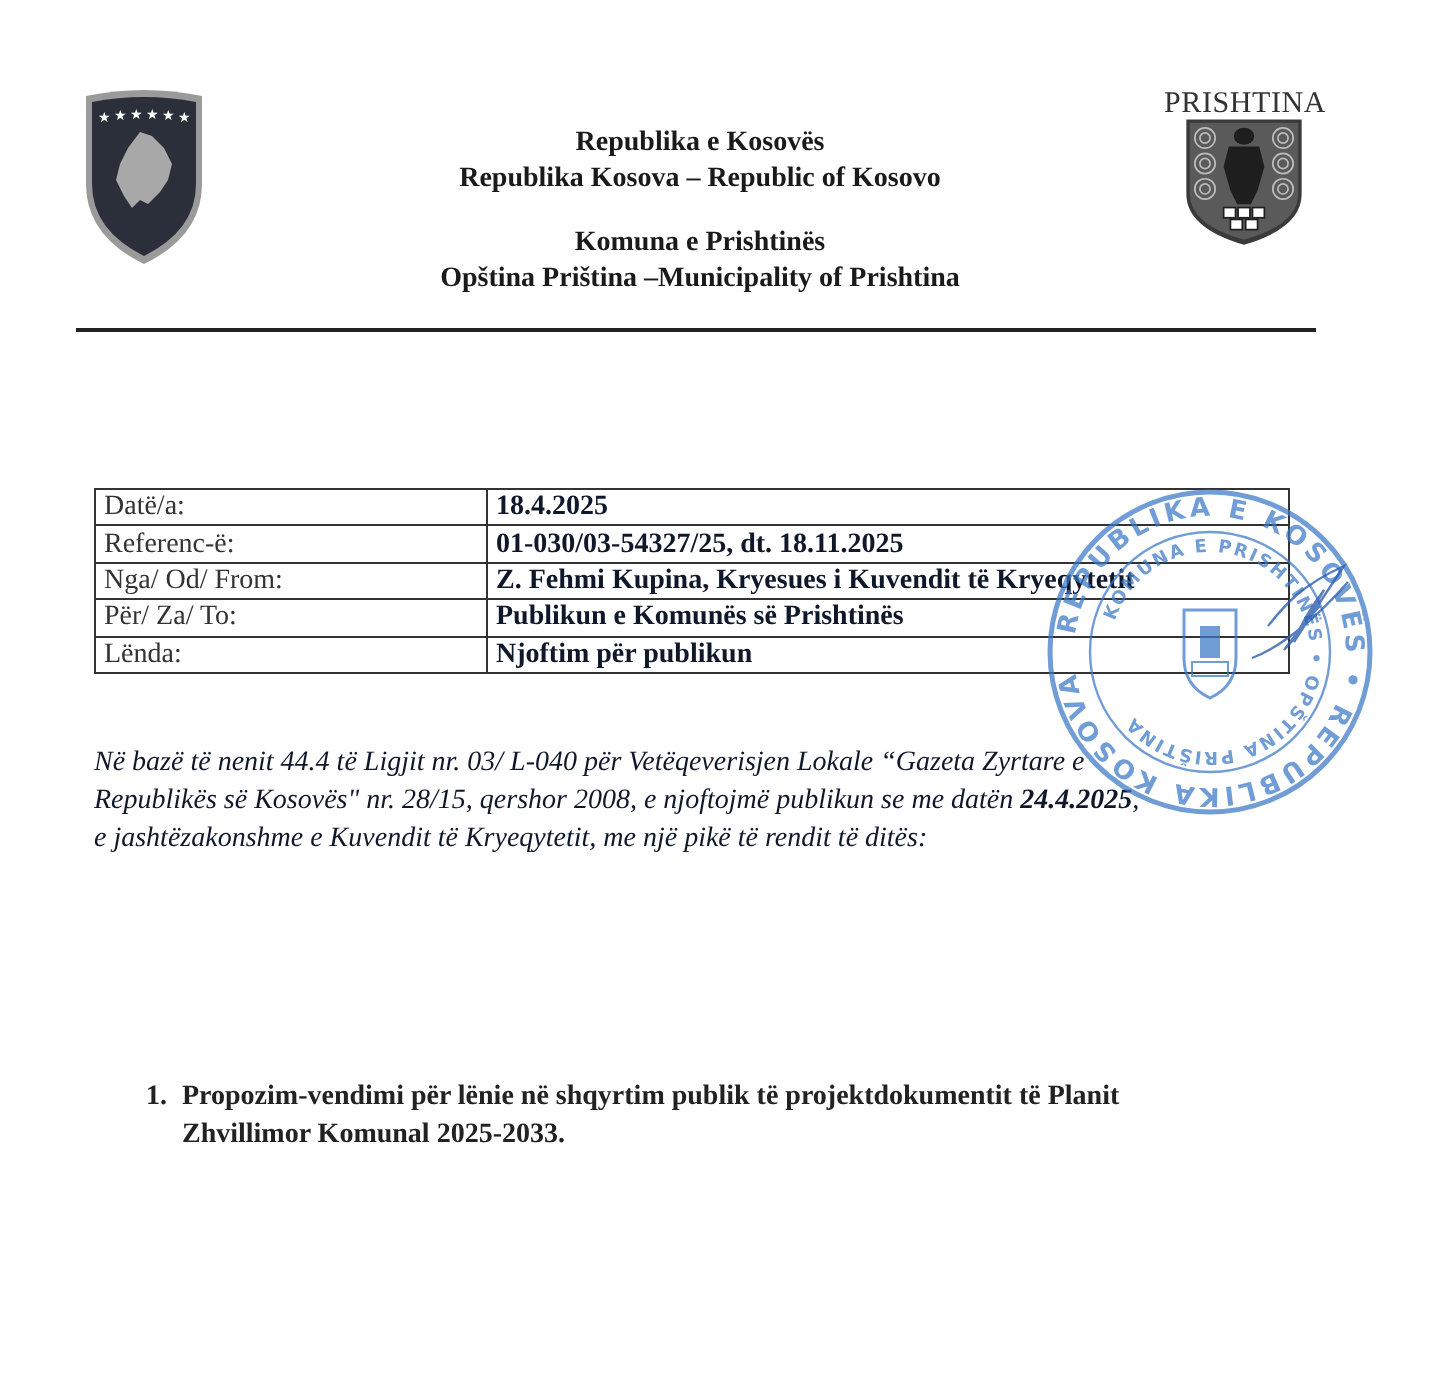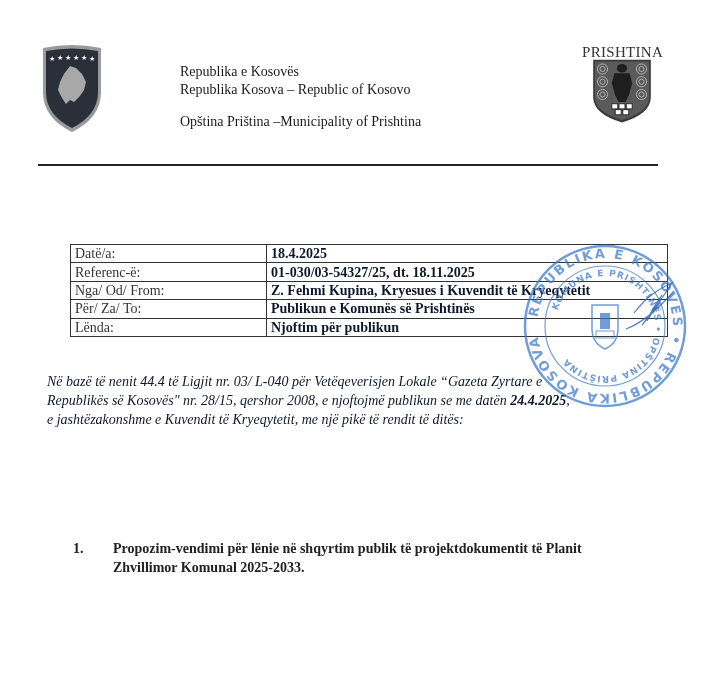--- a/index.html
+++ b/index.html
@@ -4,22 +4,22 @@
   <style>
     html, body { margin: 0; padding: 0; background: #ffffff; }
     body {
       width: 715px; height: 697px; position: relative; overflow: hidden;
       font-family: "Liberation Serif", "DejaVu Serif", serif; color: #1a1a1a;
     }
     .abs { position: absolute; }
 
     
     .header-text {
-      position: absolute; left: 180px; width: 340px; text-align: left;
-      font-weight: normal; font-size: 14px; line-height: 17.5px;
+      position: absolute; left: 180px; width: 340px; text-align: center;
+      font-weight: bold; font-size: 14px; line-height: 17.5px;
     }
     .hdr-block-1 { top: 63px; }
     .hdr-block-2 { top: 113px; }
 
     .rule {
       position: absolute; left: 38px; top: 164px; width: 620px; height: 2px;
       background: #222;
     }
 
     
@@ -27,21 +27,21 @@
     
     .emblem-prishtina { left: 582px; top: 44px; width: 80px; height: 92px; }
     .prishtina-label {
       position: absolute; left: 582px; top: 44px; width: 80px; text-align: center;
       font-size: 15px; letter-spacing: 0.3px; color: #333;
     }
 
     
     .info-table {
       position: absolute; left: 47px; top: 244px; width: 598px;
-      border-collapse: collapse; font-size: 14px; margin-left: 23px;
+      border-collapse: collapse; font-size: 14px;
     }
     .info-table td {
       border: 1px solid #333; padding: 0 0 0 4px; height: 17.4px; line-height: 17px;
       white-space: nowrap;
     }
     .info-table td.lbl { width: 191px; font-weight: normal; color: #333; }
     .info-table td.val { font-weight: bold; color: #0f172a; }
 
     
     .body-para {
@@ -50,21 +50,21 @@
     }
     .body-para .line { display: block; white-space: nowrap; }
     .body-para b { font-weight: bold; }
 
     
     .agenda {
       position: absolute; left: 73px; top: 539px; width: 600px;
       font-weight: bold; font-size: 14px; line-height: 19px; color: #222;
     }
     .agenda .num { position: absolute; left: 0; top: 0; }
-    .agenda .txt { position: absolute; left: 18px; top: 0; width: 580px; margin-left: 22px; }
+    .agenda .txt { position: absolute; left: 18px; top: 0; width: 580px; }
     .agenda .txt .line { display: block; white-space: nowrap; }
 
     
     .stamp { left: 522px; top: 243px; width: 166px; height: 166px; pointer-events: none; }
   </style>
 </head>
 <body>
 
 <svg class="abs emblem-kosovo" viewBox="0 0 64 90">
   <path d="M3 4 Q32 -2 61 4 L61 48 Q61 74 32 88 Q3 74 3 48 Z" fill="#9a9a9a"></path>
@@ -107,20 +107,21 @@
     <rect x="32" y="61" width="7" height="6"></rect>
       <rect x="41" y="61" width="7" height="6"></rect>
   </g>
 </svg>
 
 <div class="header-text hdr-block-1">
   <div>Republika e Kosovës</div>
   <div>Republika Kosova – Republic of Kosovo</div>
 </div>
 <div class="header-text hdr-block-2">
+  <div>Komuna e Prishtinës</div>
   <div>Opština Priština –Municipality of Prishtina</div>
 </div>
 
 <div class="rule"></div>
 
 <table class="info-table">
   <tbody>
       <tr>
     <td class="lbl">Datë/a:</td>
     <td class="val">18.4.2025</td>

